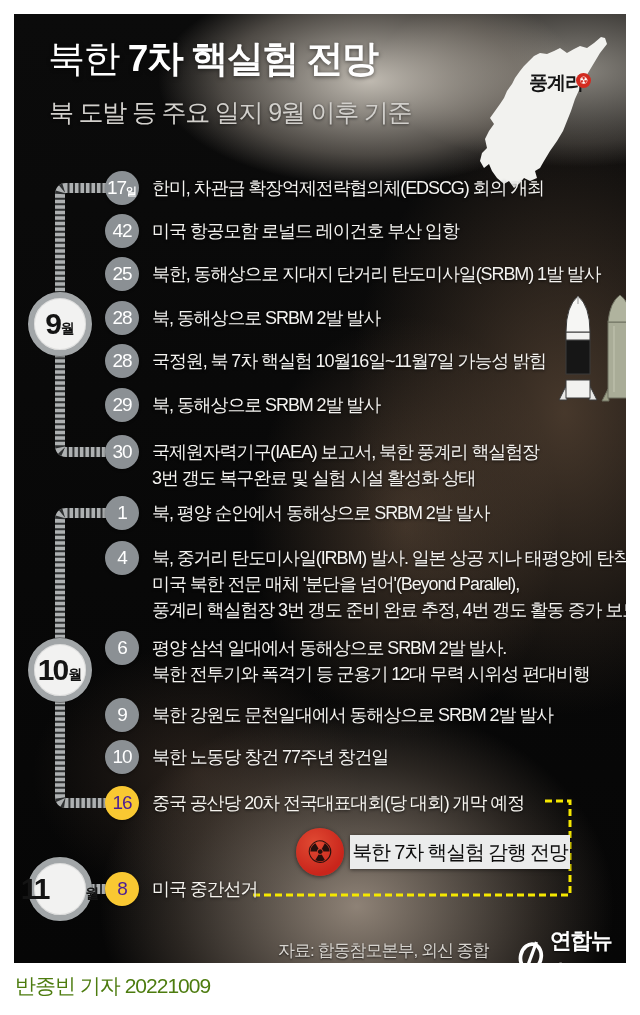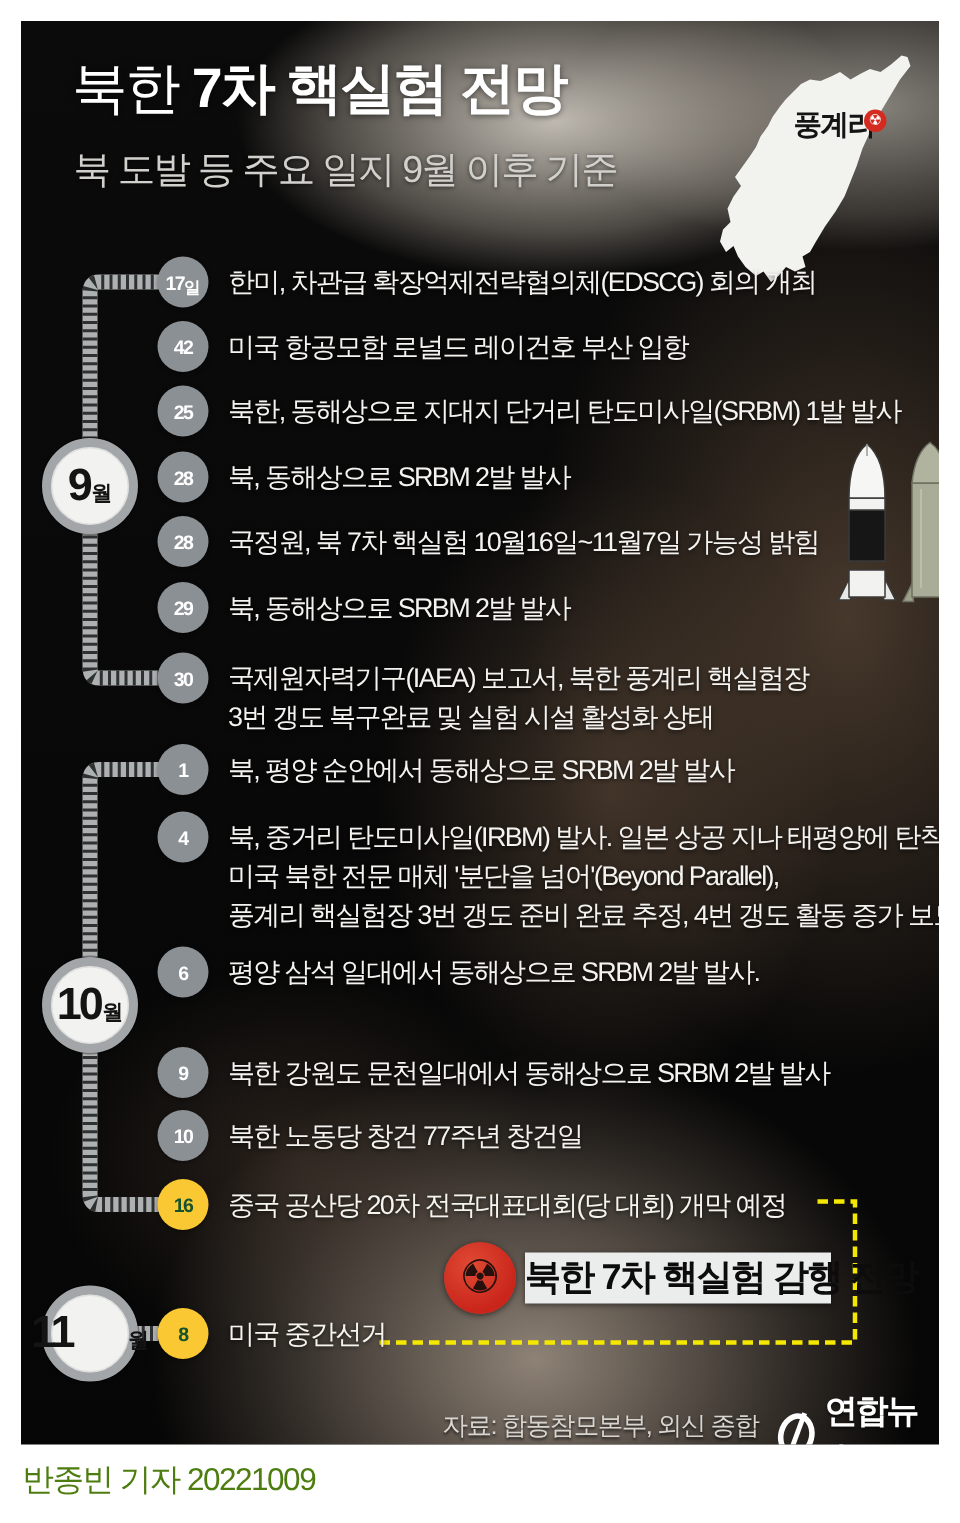--- a/index.html
+++ b/index.html
@@ -41,44 +41,44 @@
     display:flex;align-items:center;justify-content:center;color:#141414;}
   .month-circle .num{font-size:30px;font-weight:800;letter-spacing:-2px;}
   .month-circle .suf{font-size:14px;font-weight:600;margin-top:9px;margin-left:1px;}
   .m-sep{left:14px;top:278px;}
   .m-oct{left:14px;top:624px;}
   .m-nov{left:14px;top:843px;gap:36px;}
   
   .row{position:absolute;left:91px;display:flex;align-items:flex-start;}
   .day{flex:0 0 34px;width:34px;height:34px;border-radius:50%;background:#8b9094;
     display:flex;align-items:center;justify-content:center;color:#ffffff;box-shadow:0 1px 3px rgba(0,0,0,.4);}
-  .day .num{font-size:13px;font-weight:700;letter-spacing:-1px;}
+  .day .num{font-size:19px;font-weight:400;letter-spacing:-1px;}
   .day .suf{font-size:11px;font-weight:600;margin-top:6px;}
-  .day.hl{background:#f9c832;color:#14532d;}
+  .day.hl{background:#f9c832;color:#4c1d95;}
   .lines{margin-left:13px;padding-top:4px;color:#f4f3f0;font-size:18px;line-height:26px;
     letter-spacing:-1.1px;white-space:nowrap;text-shadow:0 1px 3px rgba(0,0,0,.7);}
   .lines .line{display:block;}
   .r-hl .line{color:#f6f4ef;}
   
   .r-s0{top:157px;} .r-s1{top:200px;} .r-s2{top:243px;} .r-s3{top:287px;}
   .r-s4{top:330px;} .r-s5{top:374px;} .r-s6{top:421px;}
   .r-o0{top:482px;} .r-o1{top:527px;} .r-o2{top:617px;} .r-o3{top:684px;}
   .r-o4{top:726px;} .r-o5{top:772px;}
   .r-n0{top:858px;}
   
   .missiles{position:absolute;left:540px;top:280px;}
   
-  .callout-box{position:absolute;left:336px;top:821px;width:204px;height:34px;background:#ebecec;
-    color:#0c0c0c;font-size:24px;font-weight:700;letter-spacing:-1.2px;text-align:center;line-height:34px;
+  .callout-box{position:absolute;left:336px;top:821px;width:220px;height:34px;background:#ebecec;
+    color:#0c0c0c;font-size:20px;font-weight:400;letter-spacing:-1.2px;text-align:center;line-height:34px;
     box-shadow:0 1px 4px rgba(0,0,0,.5);white-space:nowrap;}
   .rad-badge{position:absolute;left:282px;top:814px;width:48px;height:48px;border-radius:50%;
     background:radial-gradient(circle at 38% 32%, #e04a33, #c9251b 70%);display:flex;align-items:center;justify-content:center;
     color:#26100d;font-size:31px;box-shadow:0 1px 4px rgba(0,0,0,.55);}
   
-  .source{position:absolute;left:281px;top:925px;color:#d8d5d0;font-size:17px;letter-spacing:-1px;white-space:nowrap;
+  .source{position:absolute;left:264px;top:925px;color:#d8d5d0;font-size:17px;letter-spacing:-1px;white-space:nowrap;
     text-shadow:0 1px 2px rgba(0,0,0,.7);}
   .agency{position:absolute;left:502px;top:912px;display:flex;align-items:center;color:#ffffff;}
   .agency-name{font-size:22px;font-weight:800;letter-spacing:-1.5px;margin-left:4px;text-shadow:0 1px 2px rgba(0,0,0,.6);}
   
   .credit{position:absolute;left:15px;top:972px;color:#4d7c0f;font-size:21px;letter-spacing:-1px;font-weight:500;}
 </style>
 </head>
 <body>
 
 <div class="poster">
@@ -199,20 +199,21 @@
       <span class="line">미국 북한 전문 매체 '분단을 넘어'(Beyond Parallel),</span>
       <span class="line">풍계리 핵실험장 3번 갱도 준비 완료 추정, 4번 갱도 활동 증가 보도</span>
     </div>
   </div>
   <div class="row r-o2">
     <div class="day">
         <span class="num">6</span>
       </div>
     <div class="lines">
       <span class="line">평양 삼석 일대에서 동해상으로 SRBM 2발 발사.</span>
+      <span class="line">북한 전투기와 폭격기 등 군용기 12대 무력 시위성 편대비행</span>
     </div>
   </div>
   <div class="row r-o3">
     <div class="day">
         <span class="num">9</span>
       </div>
     <div class="lines">
         <span class="line">북한 강원도 문천일대에서 동해상으로 SRBM 2발 발사</span>
       </div>
   </div>

